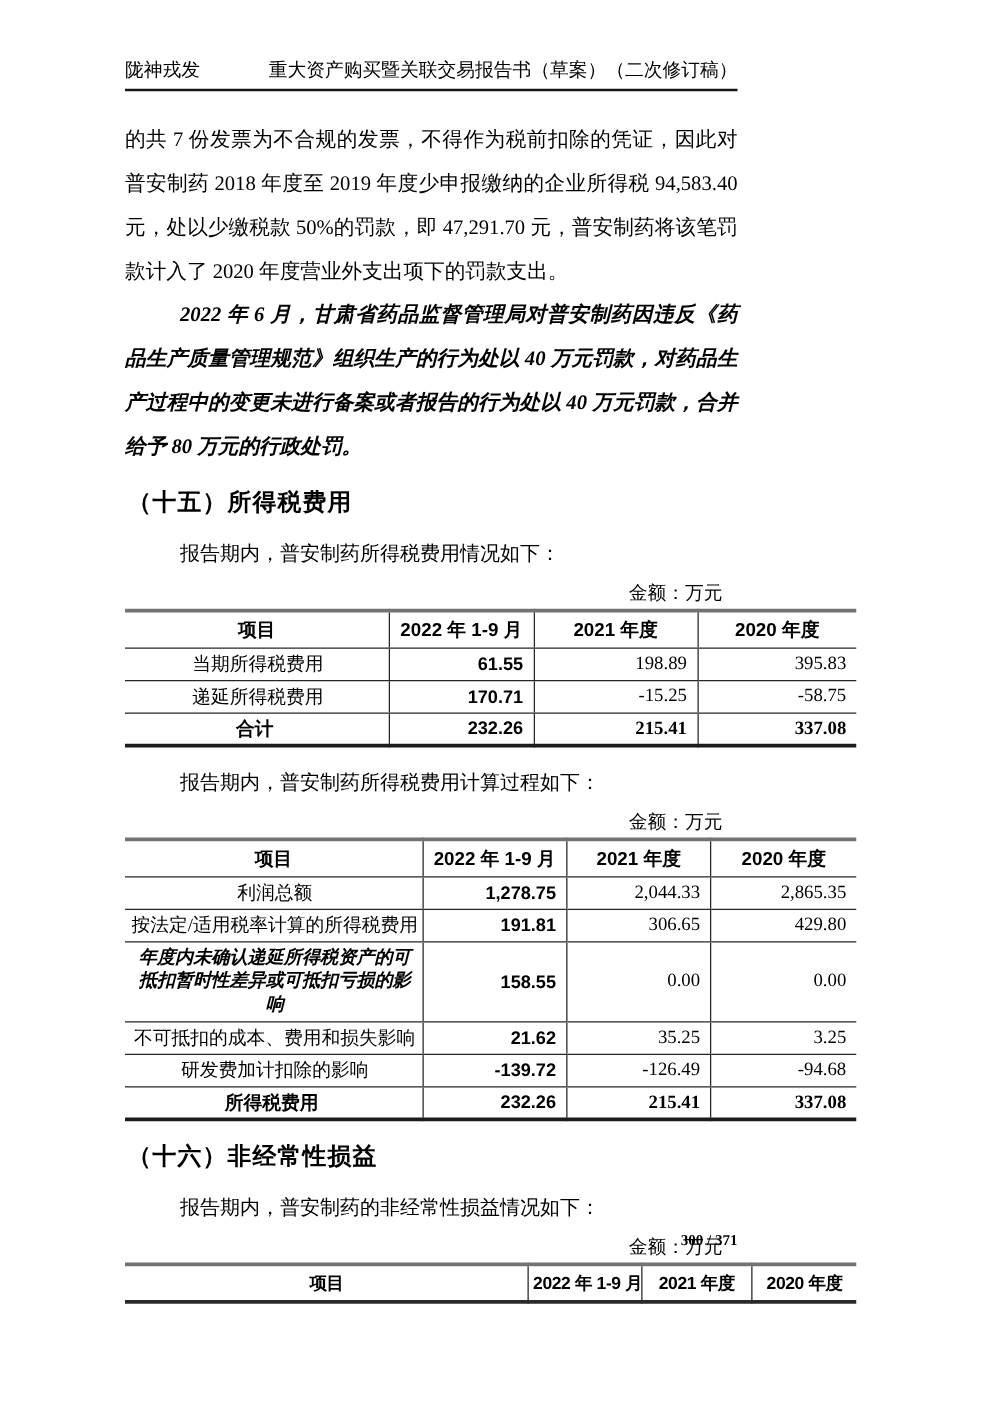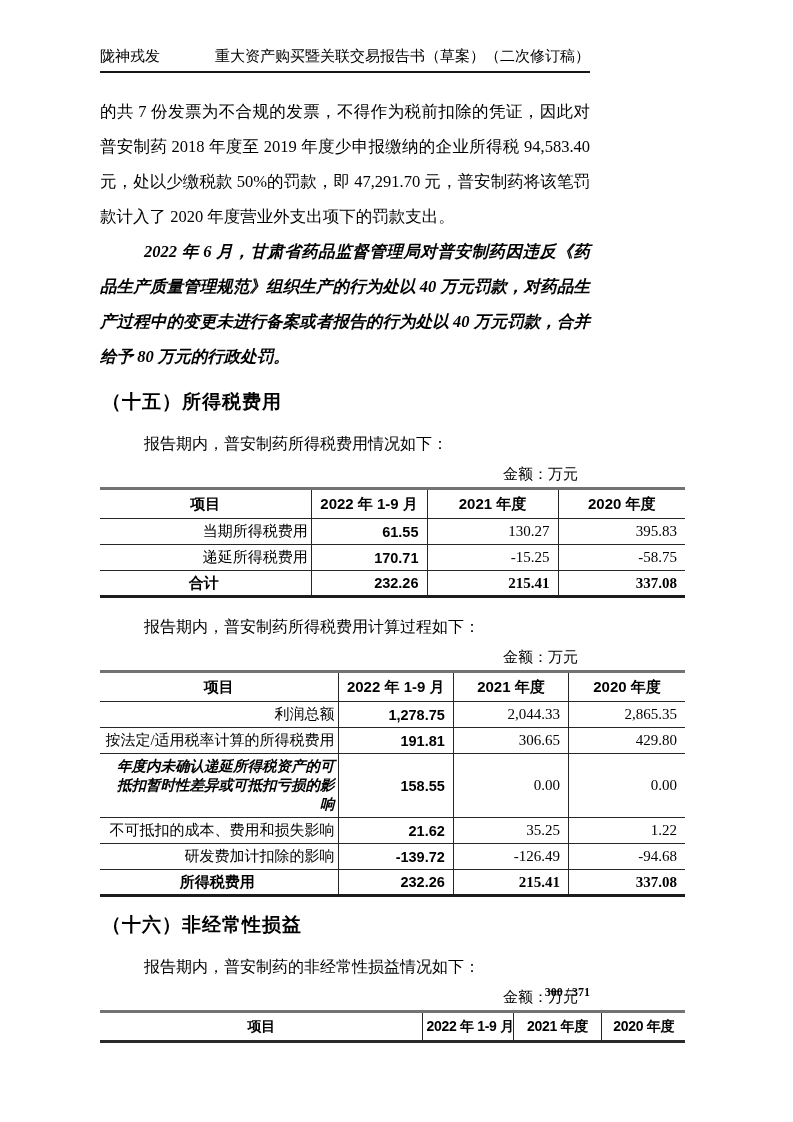--- a/index.html
+++ b/index.html
@@ -46,21 +46,21 @@
   th {
     font-family: "Liberation Sans", "DejaVu Sans", sans-serif;
     font-weight: bold; text-align: center;
     height: 30px; padding: 2px 3px;
     white-space: nowrap; overflow: hidden;
   }
   td { height: 26px; padding: 2px 3px; }
   th, td { border-bottom: 1px solid #262626; }
   th + th, td + td { border-left: 1px solid #262626; }
 
-  td.label { text-align: right; padding-left: 5px; }
+  td.label { text-align: center; padding-left: 5px; }
   td.num  { text-align: right; padding-right: 8px; }
   td.b22  {
     font-family: "Liberation Sans", "DejaVu Sans", sans-serif;
     font-weight: bold; font-size: 14.5px; padding-left: 16px;
   }
   tr.total-row td { font-weight: bold; }
   tr.total-row td.label {
     text-align: center; padding-left: 0;
     font-family: Liberation Serif, serif;
   }
@@ -106,21 +106,21 @@
       <tbody>
           <tr>
         <th>项目</th>
         <th>2022 年 1-9 月</th>
         <th>2021 年度</th>
         <th>2020 年度</th>
       </tr>
       <tr>
         <td class="label">当期所得税费用</td>
         <td class="num b22">61.55</td>
-        <td class="num">130.27</td>
+        <td class="num">198.89</td>
         <td class="num">395.83</td>
       </tr>
       <tr>
         <td class="label">递延所得税费用</td>
         <td class="num b22">170.71</td>
         <td class="num">-15.25</td>
         <td class="num">-58.75</td>
       </tr>
       <tr class="total-row">
         <td class="label">合计</td>
@@ -163,21 +163,21 @@
       <tr class="kai-row">
         <td class="label">年度内未确认递延所得税资产的可抵扣暂时性差异或可抵扣亏损的影响</td>
         <td class="num b22">158.55</td>
         <td class="num">0.00</td>
         <td class="num">0.00</td>
       </tr>
       <tr>
         <td class="label">不可抵扣的成本、费用和损失影响</td>
         <td class="num b22">21.62</td>
         <td class="num">35.25</td>
-        <td class="num">1.22</td>
+        <td class="num">3.25</td>
       </tr>
       <tr>
         <td class="label">研发费加计扣除的影响</td>
         <td class="num b22">-139.72</td>
         <td class="num">-126.49</td>
         <td class="num">-94.68</td>
       </tr>
       <tr class="total-row">
         <td class="label">所得税费用</td>
         <td class="num b22">232.26</td>

